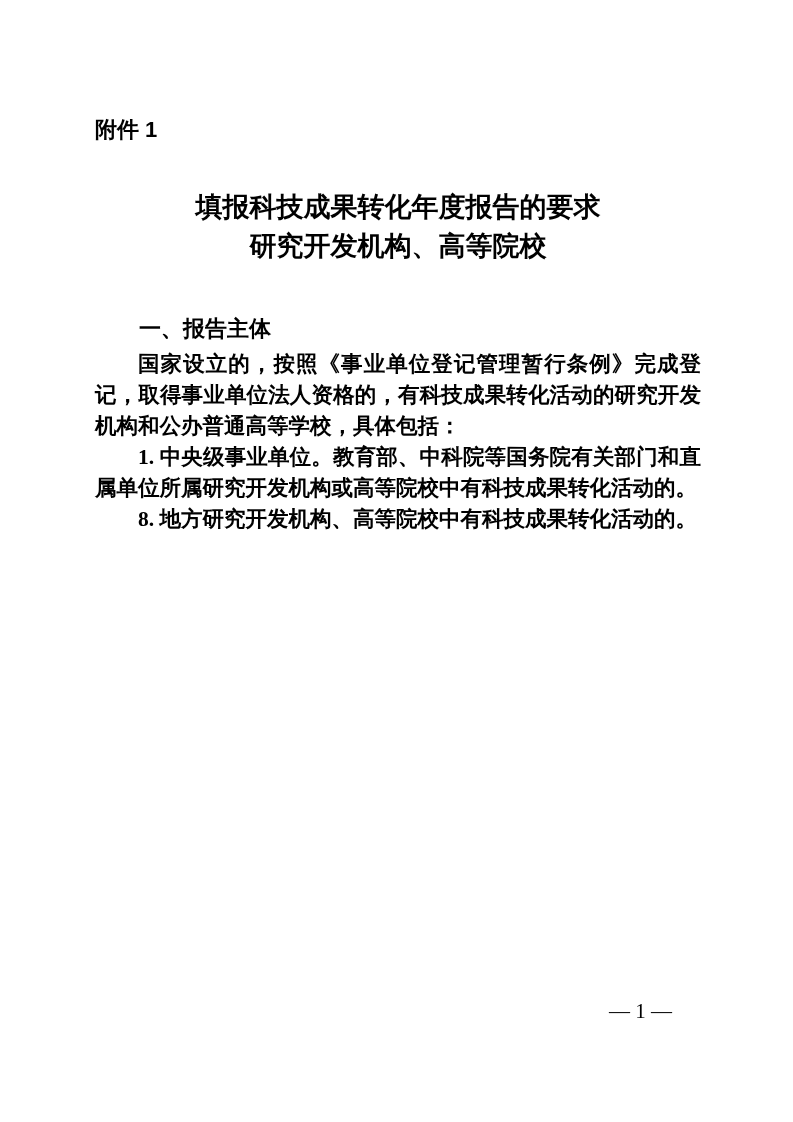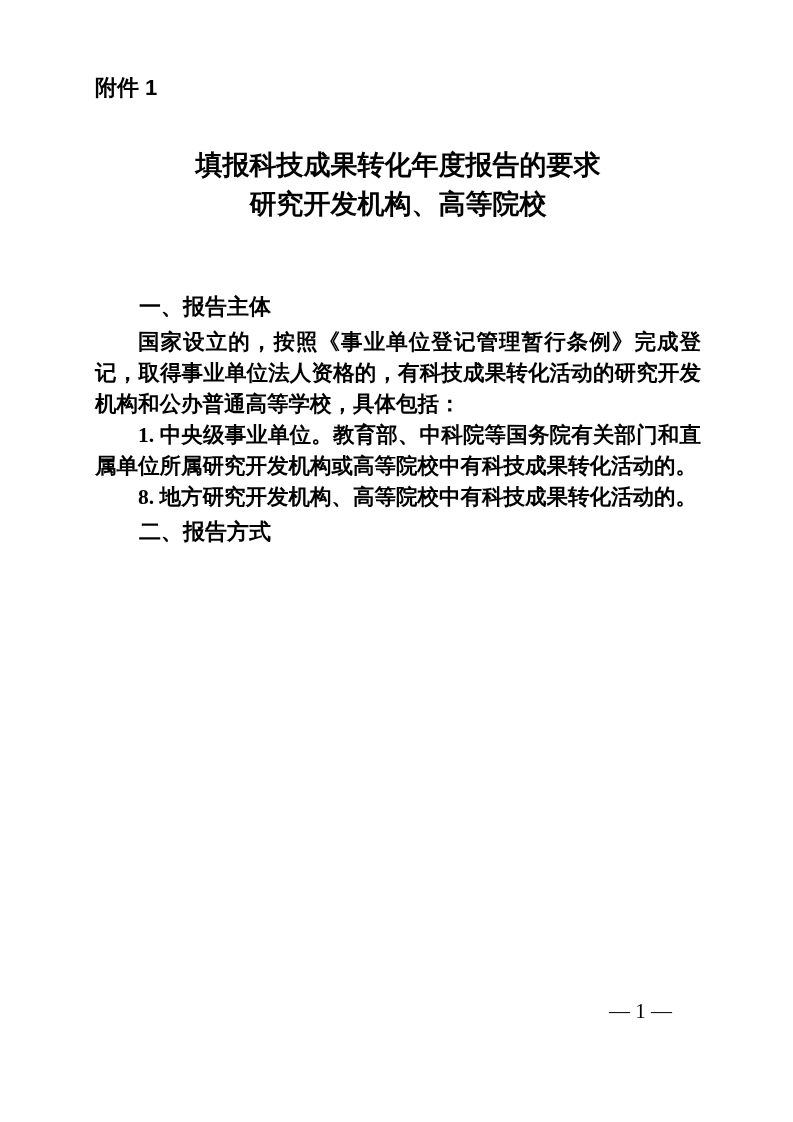--- a/index.html
+++ b/index.html
@@ -16,40 +16,40 @@
     overflow: hidden;
     box-sizing: border-box;
   }
   .content {
     position: absolute;
     left: 95px;
     top: 0;
     width: 606px;
   }
   .attachment {
-    margin-top: 74px;
+    margin-top: 116px;
     font-family: "Liberation Sans", "DejaVu Sans", sans-serif;
     font-weight: bold;
     font-size: 22px;
     line-height: 28px;
     text-align: left;
   }
   .doc-title {
     margin: 44px 0 0 0;
     text-align: center;
     font-family: "Liberation Sans", "DejaVu Sans", sans-serif;
     font-weight: bold;
     font-size: 27px;
     line-height: 39px;
   }
   .doc-title .title-line {
     display: block;
   }
   .body-block {
-    margin-top: 64px;
+    margin-top: 44px;
     font-size: 21.5px;
     line-height: 38.8px;
   }
   .section-heading {
     margin: 0;
     font-family: "Liberation Sans", "DejaVu Sans", sans-serif;
     font-weight: bold;
     font-size: 22px;
     line-height: 38.8px;
     text-indent: 2em;
@@ -91,20 +91,19 @@
 
       <h2 class="section-heading">一、报告主体</h2>
 
       <p class="body-para">国家设立的，按照《事业单位登记管理暂行条例》完成登记，取得事业单位法人资格的，有科技成果转化活动的研究开发机构和公办普通高等学校，具体包括：</p>
 
       <p class="body-para">1. 中央级事业单位。教育部、中科院等国务院有关部门和直属单位所属研究开发机构或高等院校中有科技成果转化活动的。</p>
 
       <p class="body-para">8. 地方研究开发机构、高等院校中有科技成果转化活动的。</p>
 
 
-      <h2 class="section-heading">二、报告方式</h2>
 
 
     </div>
   </div>
 
   <div class="page-number">— 1 —</div>
 </div>
 
 </body></html>

